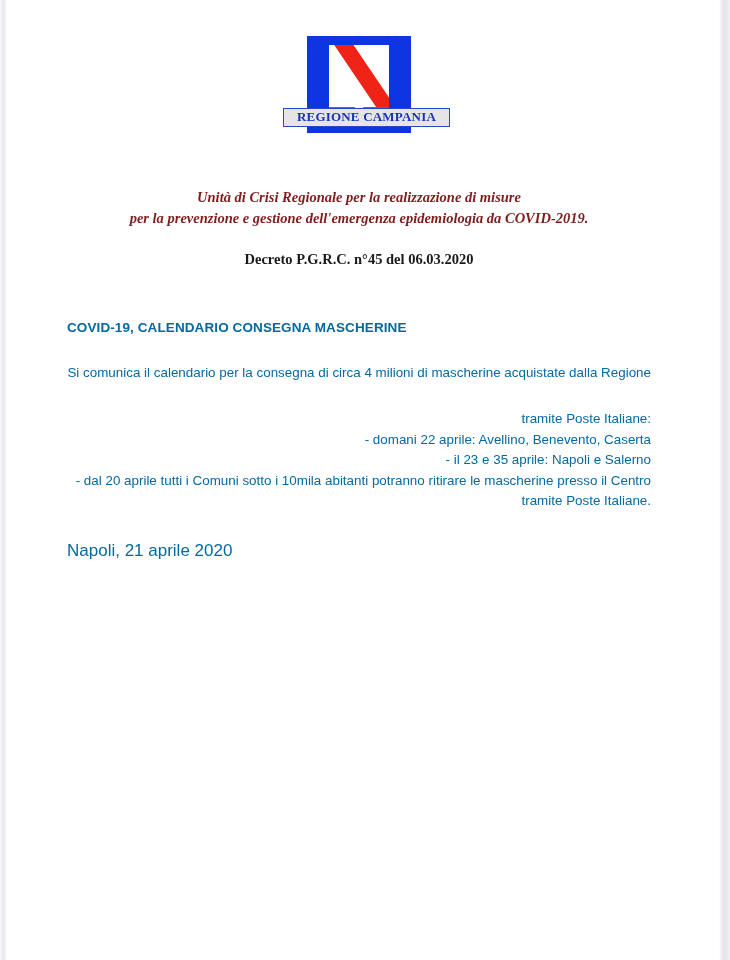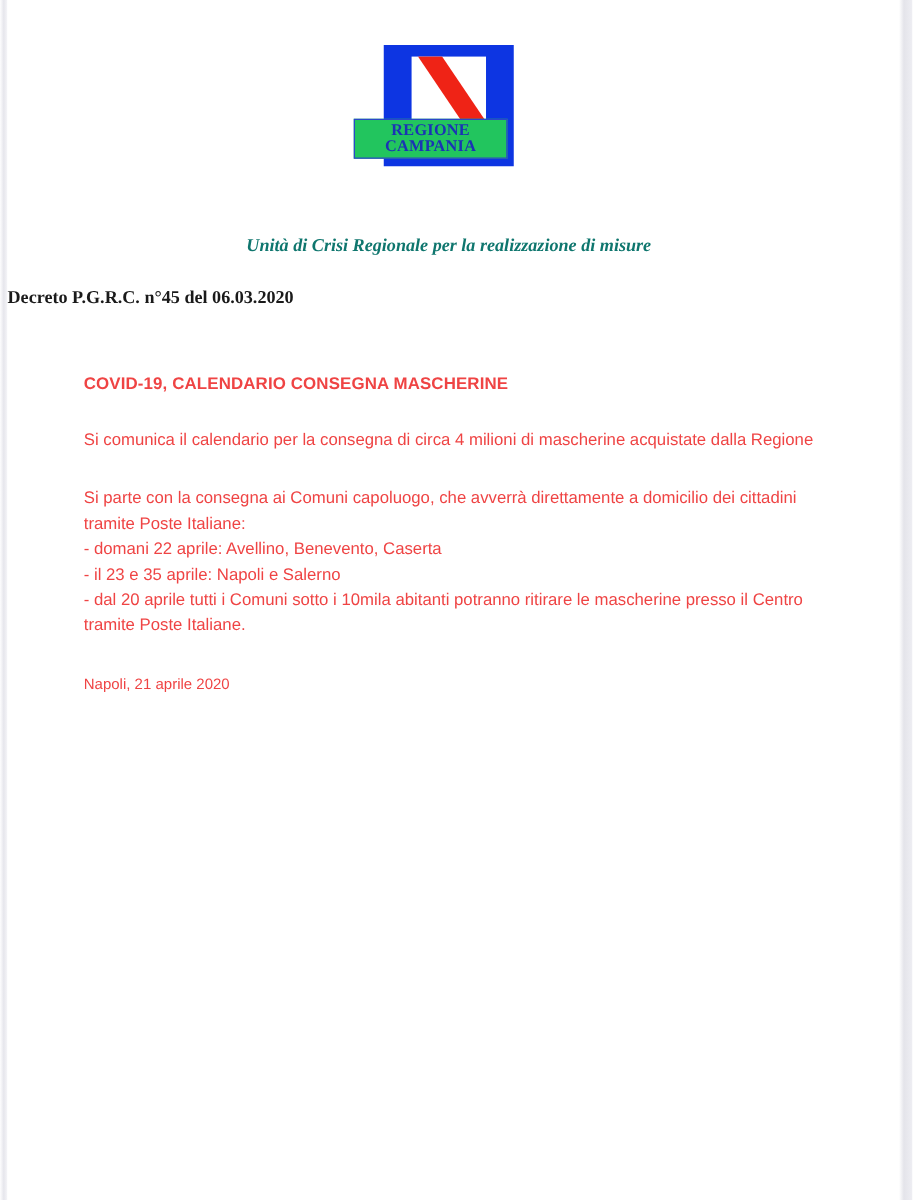--- a/index.html
+++ b/index.html
@@ -71,78 +71,79 @@
     height: 22%;
     background: #ef2316;
     transform: rotate(56deg);
     transform-origin: 50% 50%;
     margin-top: 28px;
   }
   .logo-banner {
     position: absolute;
     left: -24px;
     bottom: 6px;
-    width: 123px;
+    width: 167px;
     box-sizing: border-box;
-    background: #22c55e;
+    background: #e5e5e5;
     border: 1px solid #2b47c9;
     text-align: center;
     font-family: "Liberation Serif", serif;
     font-weight: bold;
     font-size: 13px;
     letter-spacing: 0.2px;
     color: #1b33b5;
     padding: 1px 0 2px 0;
     line-height: 1.05;
   }
 
   
   .doc-header {
     margin-top: 54px;
     text-align: center;
     font-family: "Liberation Serif", serif;
     font-weight: bold;
     font-style: italic;
     font-size: 14.5px;
-    color: #0f766e;
+    color: #7f1d1d;
     line-height: 1.45;
   }
   .doc-header .hline { display: block; }
 
   .decree-line {
     margin-top: 22px;
+    text-align: center;
     font-family: "Liberation Serif", serif;
     font-weight: bold;
     font-style: normal;
     font-size: 14.5px;
     color: #1a1a1a;
   }
 
   
   .body-block {
     margin: 0 auto;
     width: 584px;
-    color: #ef4444;
+    color: #0369a1;
   }
   .doc-title {
     margin-top: 52px;
     font-size: 13.5px;
     font-weight: bold;
     letter-spacing: 0.1px;
   }
   .para {
     margin-top: 28px;
     font-size: 13.4px;
     line-height: 1.52;
   }
   .para.tight { margin-top: 26px; }
-  .para .ln { display: block; }
+  .para .ln { display: block; text-align: right; }
   .sign-off {
     margin-top: 27px;
-    font-size: 12px;
+    font-size: 17px;
     line-height: 1.52;
   }
 </style>
 </head>
 <body>
 
 <div class="edge-strip left"></div>
 <div class="edge-strip right"></div>
 
 <div class="page">
@@ -151,34 +152,34 @@
     <div class="logo-square">
       <div class="shield">
         <div class="shield-band"></div>
       </div>
     </div>
     <div class="logo-banner">REGIONE CAMPANIA</div>
   </div>
 
   <div class="doc-header">
     <span class="hline">Unità di Crisi Regionale per la realizzazione di misure</span>
+    <span class="hline">per la prevenzione e gestione dell'emergenza epidemiologia da COVID-2019.</span>
   </div>
 
   <div class="decree-line">Decreto P.G.R.C. n°45 del 06.03.2020</div>
 
   <div class="body-block">
 
     <div class="doc-title">COVID-19, CALENDARIO CONSEGNA MASCHERINE</div>
 
     <div class="para">
       <span class="ln">Si comunica il calendario per la consegna di circa 4 milioni di mascherine acquistate dalla Regione</span>
     </div>
 
     <div class="para tight">
-      <span class="ln">Si parte con la consegna ai Comuni capoluogo, che avverrà direttamente a domicilio dei cittadini</span>
       <span class="ln">tramite Poste Italiane:</span>
       <span class="ln">- domani 22 aprile: Avellino, Benevento, Caserta</span>
       <span class="ln">- il 23 e 35 aprile: Napoli e Salerno</span>
       <span class="ln">- dal 20 aprile tutti i Comuni sotto i 10mila abitanti potranno ritirare le mascherine presso il Centro</span>
       <span class="ln">tramite Poste Italiane.</span>
     </div>
 
     <div class="sign-off">Napoli, 21 aprile 2020</div>
 
   </div>

